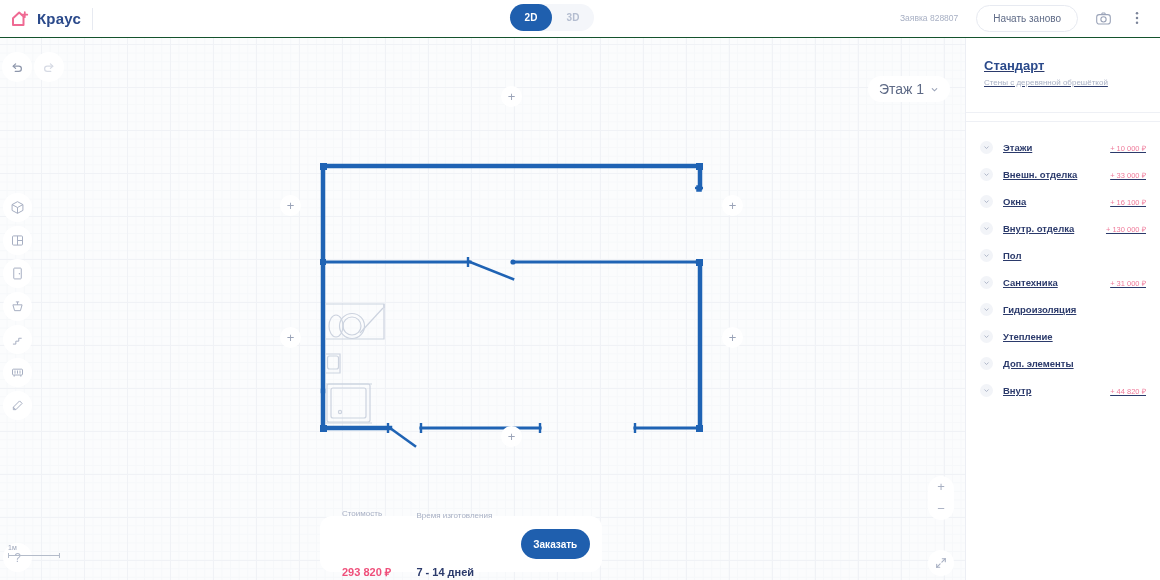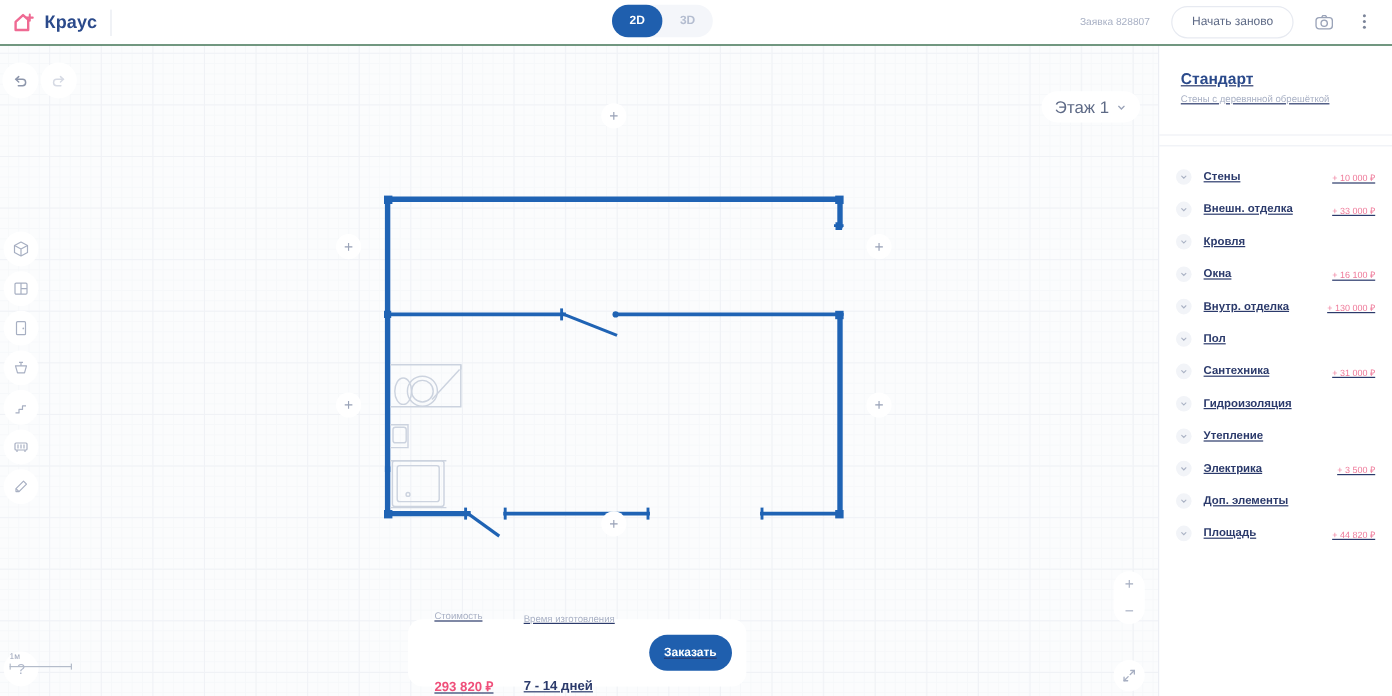--- a/index.html
+++ b/index.html
@@ -144,26 +144,25 @@
   .add-btn {
     position: absolute; width: 21px; height: 21px; border-radius: 50%;
     background: #ffffff;
     display: flex; align-items: center; justify-content: center;
     font-size: 13px; color: #9aa3b8; cursor: pointer; z-index: 10;
     line-height: 1;
   }
 
   
   .price-card {
-    position: absolute; left: 340px; top: 516px;
+    position: absolute; left: 320px; top: 516px;
     width: 282px; height: 56px; border-radius: 12px;
     background: #ffffff;
     display: flex; align-items: center; z-index: 30;
     padding: 0 12px 0 22px;
-    text-decoration: underline;
   }
   .pc-col { display: flex; flex-direction: column; }
   .pc-col .cap { font-size: 8px; color: #a8b0c4; margin-bottom: 4px; }
   .pc-col .val { font-size: 11px; font-weight: bold; color: #2b3a6b; margin-top: 42px; }
   .pc-col .val.price { color: #ef4f7a; }
   .pc-col.cost { width: 75px; }
   .pc-col.time { width: 105px; }
   .btn-order {
     width: 70px; height: 30px; border-radius: 15px;
     background: #1f5fae; color: #fff;
@@ -427,47 +426,38 @@
 
     <div class="sb-rule2"></div>
 
     <div class="acc-list">
       <div class="acc-row">
         <span class="acc-chev">
           <svg width="7" height="7" viewBox="0 0 10 10" fill="none" stroke="#aab2c4" stroke-width="1.3" stroke-linecap="round">
               <path d="M2.5 4 L5 6.5 L7.5 4"></path>
             </svg>
         </span>
-        <span class="acc-label">Стены</span>
+        <span class="acc-label">Этажи</span>
         <span class="acc-price">+ 10 000 ₽</span>
       </div>
       <div class="acc-row">
         <span class="acc-chev">
           <svg width="7" height="7" viewBox="0 0 10 10" fill="none" stroke="#aab2c4" stroke-width="1.3" stroke-linecap="round">
               <path d="M2.5 4 L5 6.5 L7.5 4"></path>
             </svg>
         </span>
         <span class="acc-label">Внешн. отделка</span>
         <span class="acc-price">+ 33 000 ₽</span>
       </div>
       <div class="acc-row">
         <span class="acc-chev">
           <svg width="7" height="7" viewBox="0 0 10 10" fill="none" stroke="#aab2c4" stroke-width="1.3" stroke-linecap="round">
               <path d="M2.5 4 L5 6.5 L7.5 4"></path>
             </svg>
         </span>
-        <span class="acc-label">Кровля</span>
-        <span class="acc-price"></span>
-      </div>
-      <div class="acc-row">
-        <span class="acc-chev">
-          <svg width="7" height="7" viewBox="0 0 10 10" fill="none" stroke="#aab2c4" stroke-width="1.3" stroke-linecap="round">
-              <path d="M2.5 4 L5 6.5 L7.5 4"></path>
-            </svg>
-        </span>
         <span class="acc-label">Окна</span>
         <span class="acc-price">+ 16 100 ₽</span>
       </div>
       <div class="acc-row">
         <span class="acc-chev">
           <svg width="7" height="7" viewBox="0 0 10 10" fill="none" stroke="#aab2c4" stroke-width="1.3" stroke-linecap="round">
               <path d="M2.5 4 L5 6.5 L7.5 4"></path>
             </svg>
         </span>
         <span class="acc-label">Внутр. отделка</span>
@@ -508,37 +498,28 @@
         </span>
         <span class="acc-label">Утепление</span>
         <span class="acc-price"></span>
       </div>
       <div class="acc-row">
         <span class="acc-chev">
           <svg width="7" height="7" viewBox="0 0 10 10" fill="none" stroke="#aab2c4" stroke-width="1.3" stroke-linecap="round">
               <path d="M2.5 4 L5 6.5 L7.5 4"></path>
             </svg>
         </span>
-        <span class="acc-label">Электрика</span>
-        <span class="acc-price">+ 3 500 ₽</span>
-      </div>
-      <div class="acc-row">
-        <span class="acc-chev">
-          <svg width="7" height="7" viewBox="0 0 10 10" fill="none" stroke="#aab2c4" stroke-width="1.3" stroke-linecap="round">
-              <path d="M2.5 4 L5 6.5 L7.5 4"></path>
-            </svg>
-        </span>
         <span class="acc-label">Доп. элементы</span>
         <span class="acc-price"></span>
       </div>
       <div class="acc-row">
         <span class="acc-chev">
           <svg width="7" height="7" viewBox="0 0 10 10" fill="none" stroke="#aab2c4" stroke-width="1.3" stroke-linecap="round">
               <path d="M2.5 4 L5 6.5 L7.5 4"></path>
             </svg>
         </span>
-        <span class="acc-label">Площадь</span>
+        <span class="acc-label">Внутр</span>
         <span class="acc-price">+ 44 820 ₽</span>
       </div>
     </div>
   </div>
 
 </div>
 
 </body></html>

